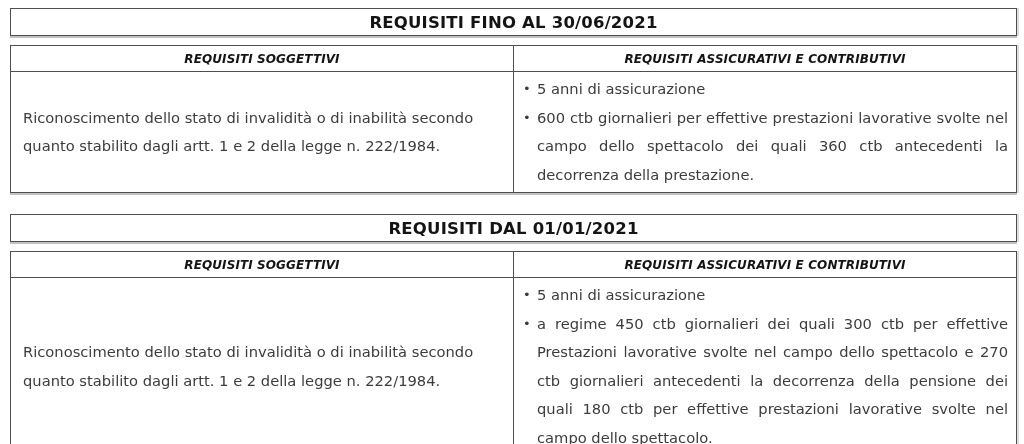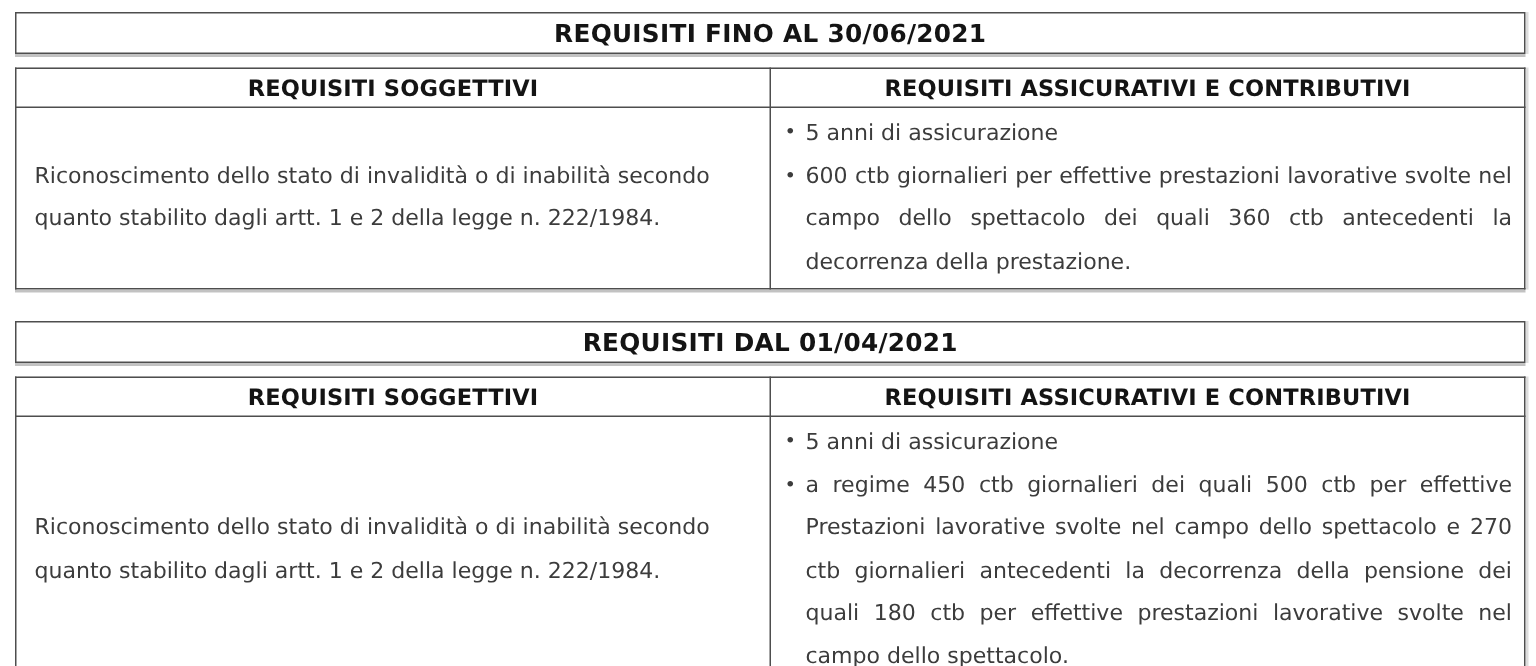--- a/index.html
+++ b/index.html
@@ -37,22 +37,23 @@
     border-collapse: collapse;
     table-layout: fixed;
     margin-top: 9px;
     box-shadow: 0 2px 0 rgba(120,120,120,0.45), 2px 0 0 rgba(120,120,120,0.25);
   }
   .req-table th, .req-table td {
     border: 1.5px solid #4e4e4e;
   }
   .req-table th {
     height: 26px;
-    font-size: 15px;
+    font-size: 12px;
     font-weight: bold;
+    font-style: italic;
     color: #141414;
     text-align: center;
     vertical-align: middle;
     letter-spacing: 0.1px;
   }
   .req-table td {
     vertical-align: middle;
     font-size: 14.7px;
     color: #3c3c3c;
   }
@@ -120,21 +121,21 @@
         </td>
       </tr>
     </tbody>
       </table>
   </div>
 
   <div class="gap-between-sections"></div>
 
   <div class="section">
     <div class="title-box">
-      <span class="title-text">REQUISITI DAL 01/04/2021</span>
+      <span class="title-text">REQUISITI DAL 01/01/2021</span>
     </div>
     <table class="req-table table-2">
       <colgroup>
           <col style="width:50%">
           <col style="width:50%">
         </colgroup>
       <tbody>
           <tr>
         <th>REQUISITI SOGGETTIVI</th>
         <th>REQUISITI ASSICURATIVI E CONTRIBUTIVI</th>
@@ -142,21 +143,21 @@
       <tr>
         <td class="subjective-cell">Riconoscimento dello stato di invalidità o di inabilità secondo quanto stabilito dagli artt. 1 e 2 della legge n. 222/1984.</td>
         <td class="insurance-cell">
           <ul class="req-list">
             <li>
               <span class="bullet">•</span>
               <span class="li-text">5 anni di assicurazione</span>
             </li>
             <li>
               <span class="bullet">•</span>
-              <span class="li-text">a regime 450 ctb giornalieri dei quali 500 ctb per effettive Prestazioni lavorative svolte nel campo dello spettacolo e 270 ctb giornalieri antecedenti la decorrenza della pensione dei quali 180 ctb per effettive prestazioni lavorative svolte nel campo dello spettacolo.</span>
+              <span class="li-text">a regime 450 ctb giornalieri dei quali 300 ctb per effettive Prestazioni lavorative svolte nel campo dello spettacolo e 270 ctb giornalieri antecedenti la decorrenza della pensione dei quali 180 ctb per effettive prestazioni lavorative svolte nel campo dello spettacolo.</span>
             </li>
           </ul>
         </td>
       </tr>
     </tbody>
       </table>
   </div>
 
 </div>
 

